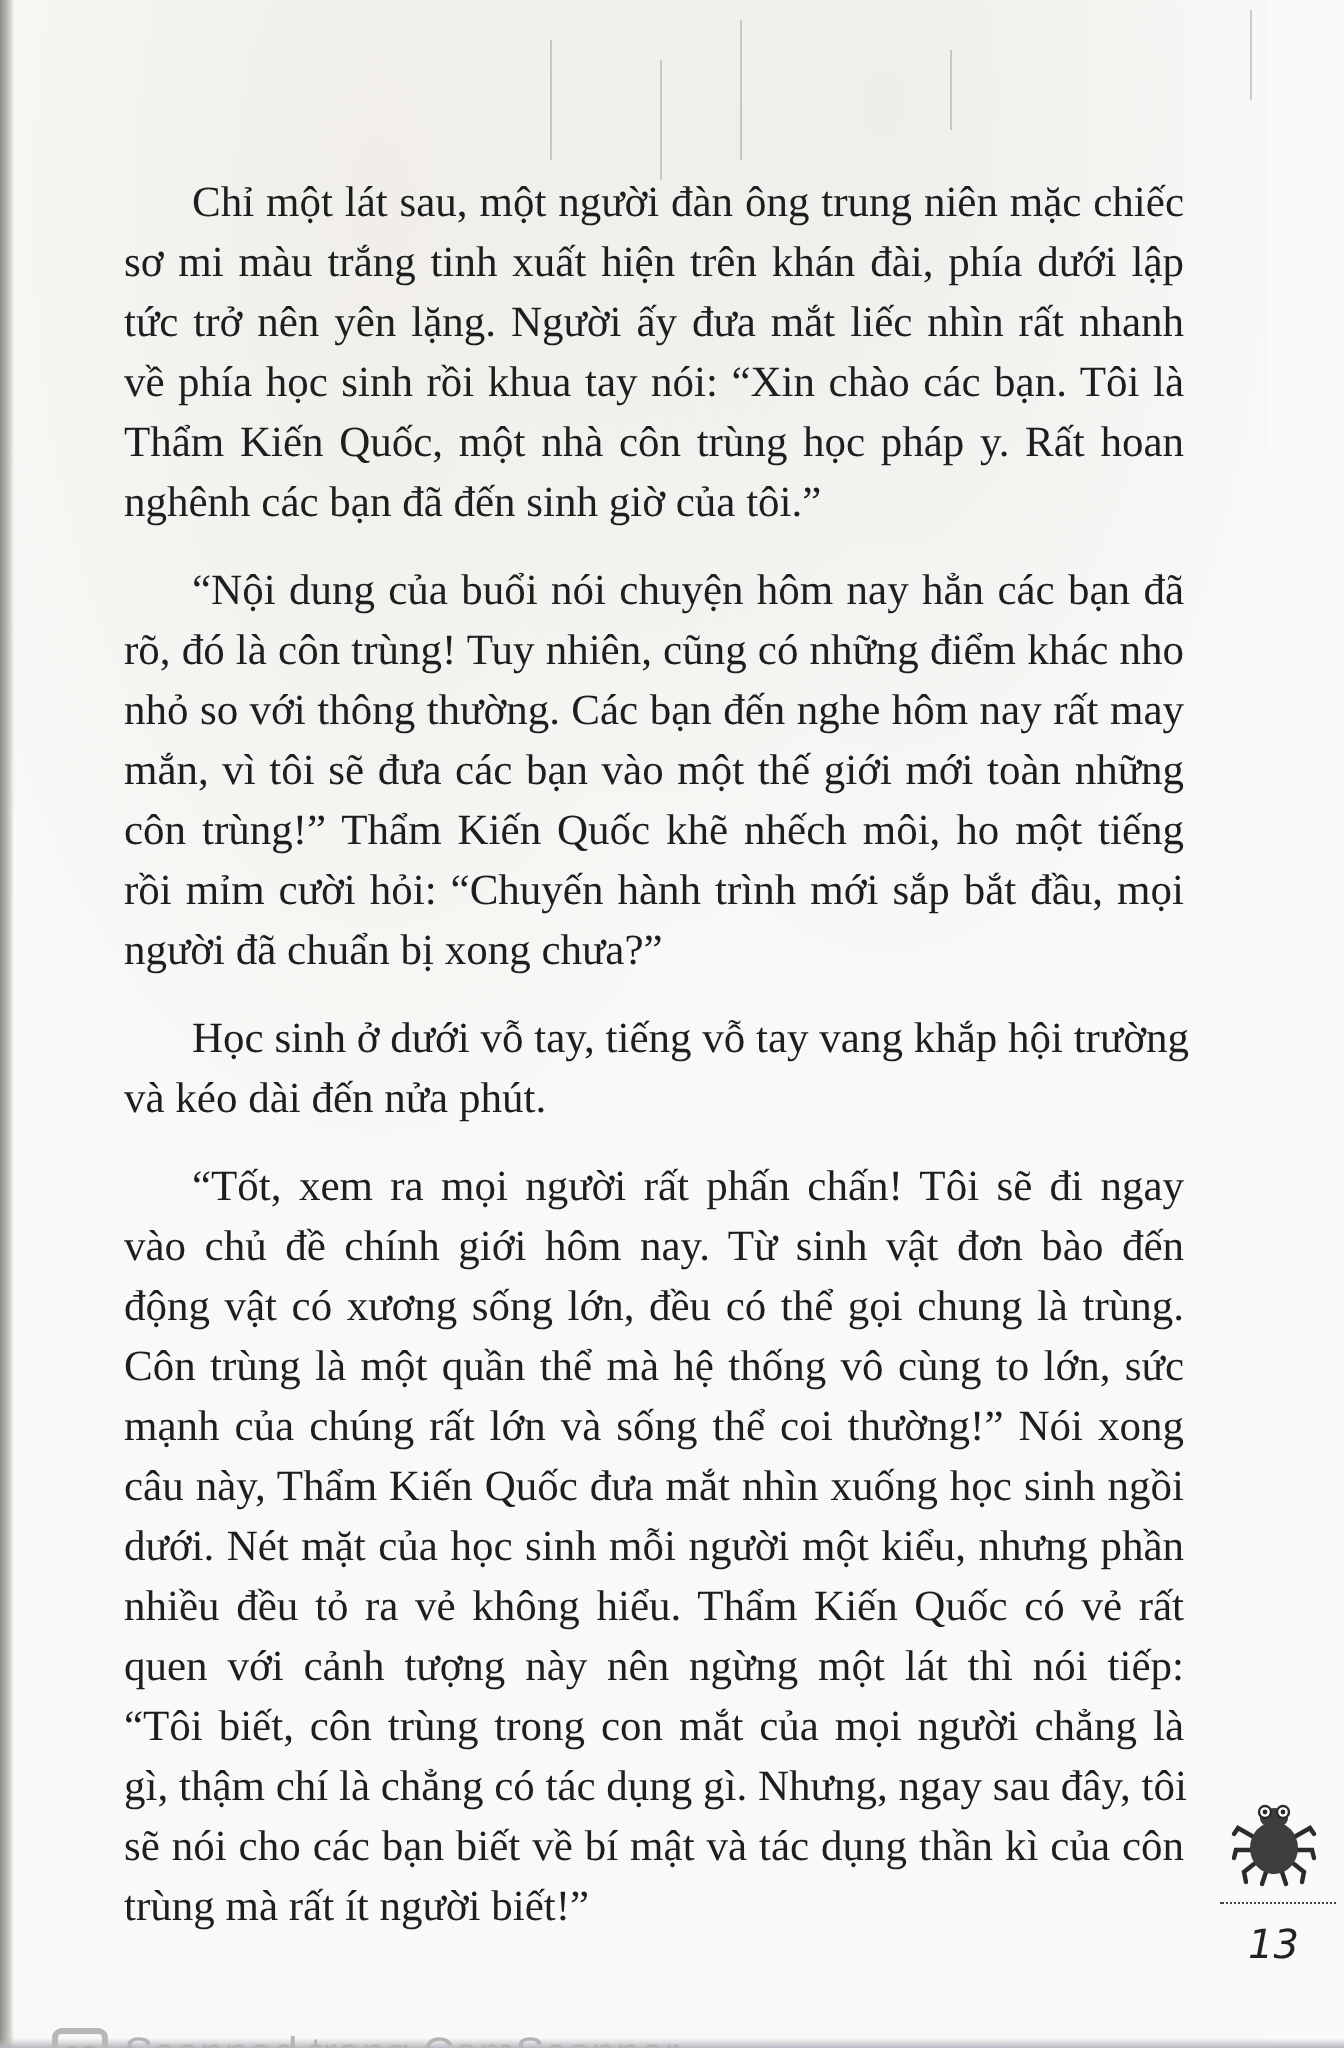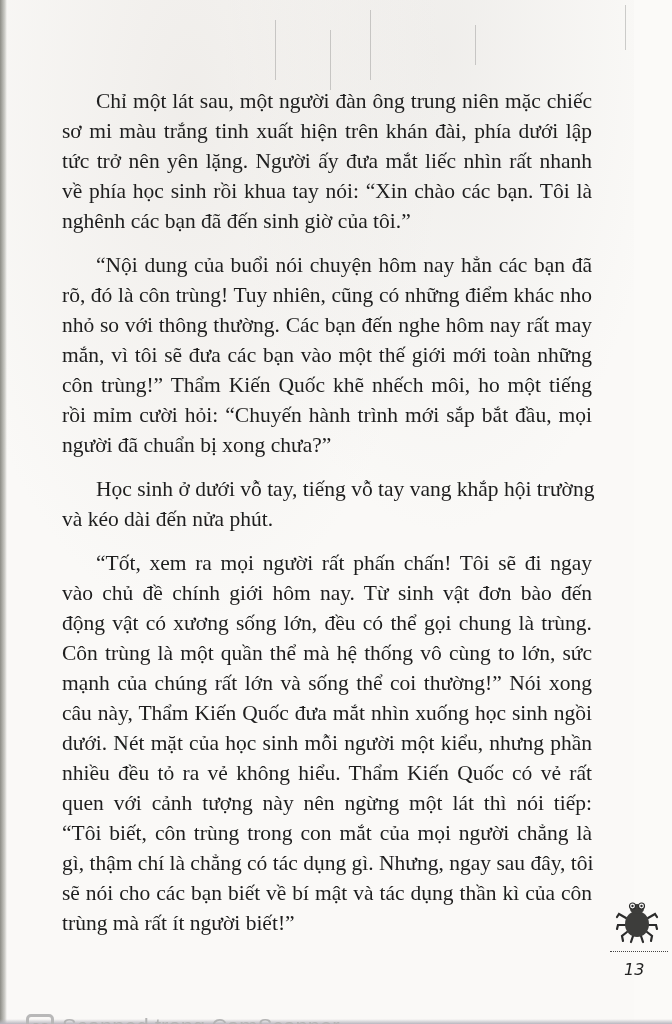--- a/index.html
+++ b/index.html
@@ -79,21 +79,21 @@
       top: 951px;
       width: 58px;
       border-top: 1px dotted #444;
     }
     .page-number {
       position: absolute;
       left: 624px;
       top: 960px;
       font-family: "DejaVu Sans", "Liberation Sans", sans-serif;
       font-style: italic;
-      font-size: 16px;
+      font-size: 20px;
       color: #222;
     }
     .watermark {
       position: absolute;
       left: 26px;
       top: 970px;
       display: flex;
       gap: 8px;
       color: #b4b4b4;
       font-family: "Liberation Sans", "DejaVu Sans", sans-serif;
@@ -128,20 +128,21 @@
   <div class="smudge" style="left:475px; top:25px; height:40px;"></div>
   <div class="smudge" style="left:625px; top:5px; height:45px;"></div>
 
   <div class="body-text">
 
     <div class="para">
       <span class="line indent">Chỉ một lát sau, một người đàn ông trung niên mặc chiếc</span>
       <span class="line">sơ mi màu trắng tinh xuất hiện trên khán đài, phía dưới lập</span>
       <span class="line">tức trở nên yên lặng. Người ấy đưa mắt liếc nhìn rất nhanh</span>
       <span class="line">về phía học sinh rồi khua tay nói: “Xin chào các bạn. Tôi là</span>
+      <span class="line">Thẩm Kiến Quốc, một nhà côn trùng học pháp y. Rất hoan</span>
       <span class="line last">nghênh các bạn đã đến sinh giờ của tôi.”</span>
     </div>
 
     <div class="para">
       <span class="line indent">“Nội dung của buổi nói chuyện hôm nay hẳn các bạn đã</span>
       <span class="line">rõ, đó là côn trùng! Tuy nhiên, cũng có những điểm khác nho</span>
       <span class="line">nhỏ so với thông thường. Các bạn đến nghe hôm nay rất may</span>
       <span class="line">mắn, vì tôi sẽ đưa các bạn vào một thế giới mới toàn những</span>
       <span class="line">côn trùng!” Thẩm Kiến Quốc khẽ nhếch môi, ho một tiếng</span>
       <span class="line">rồi mỉm cười hỏi: “Chuyến hành trình mới sắp bắt đầu, mọi</span>

